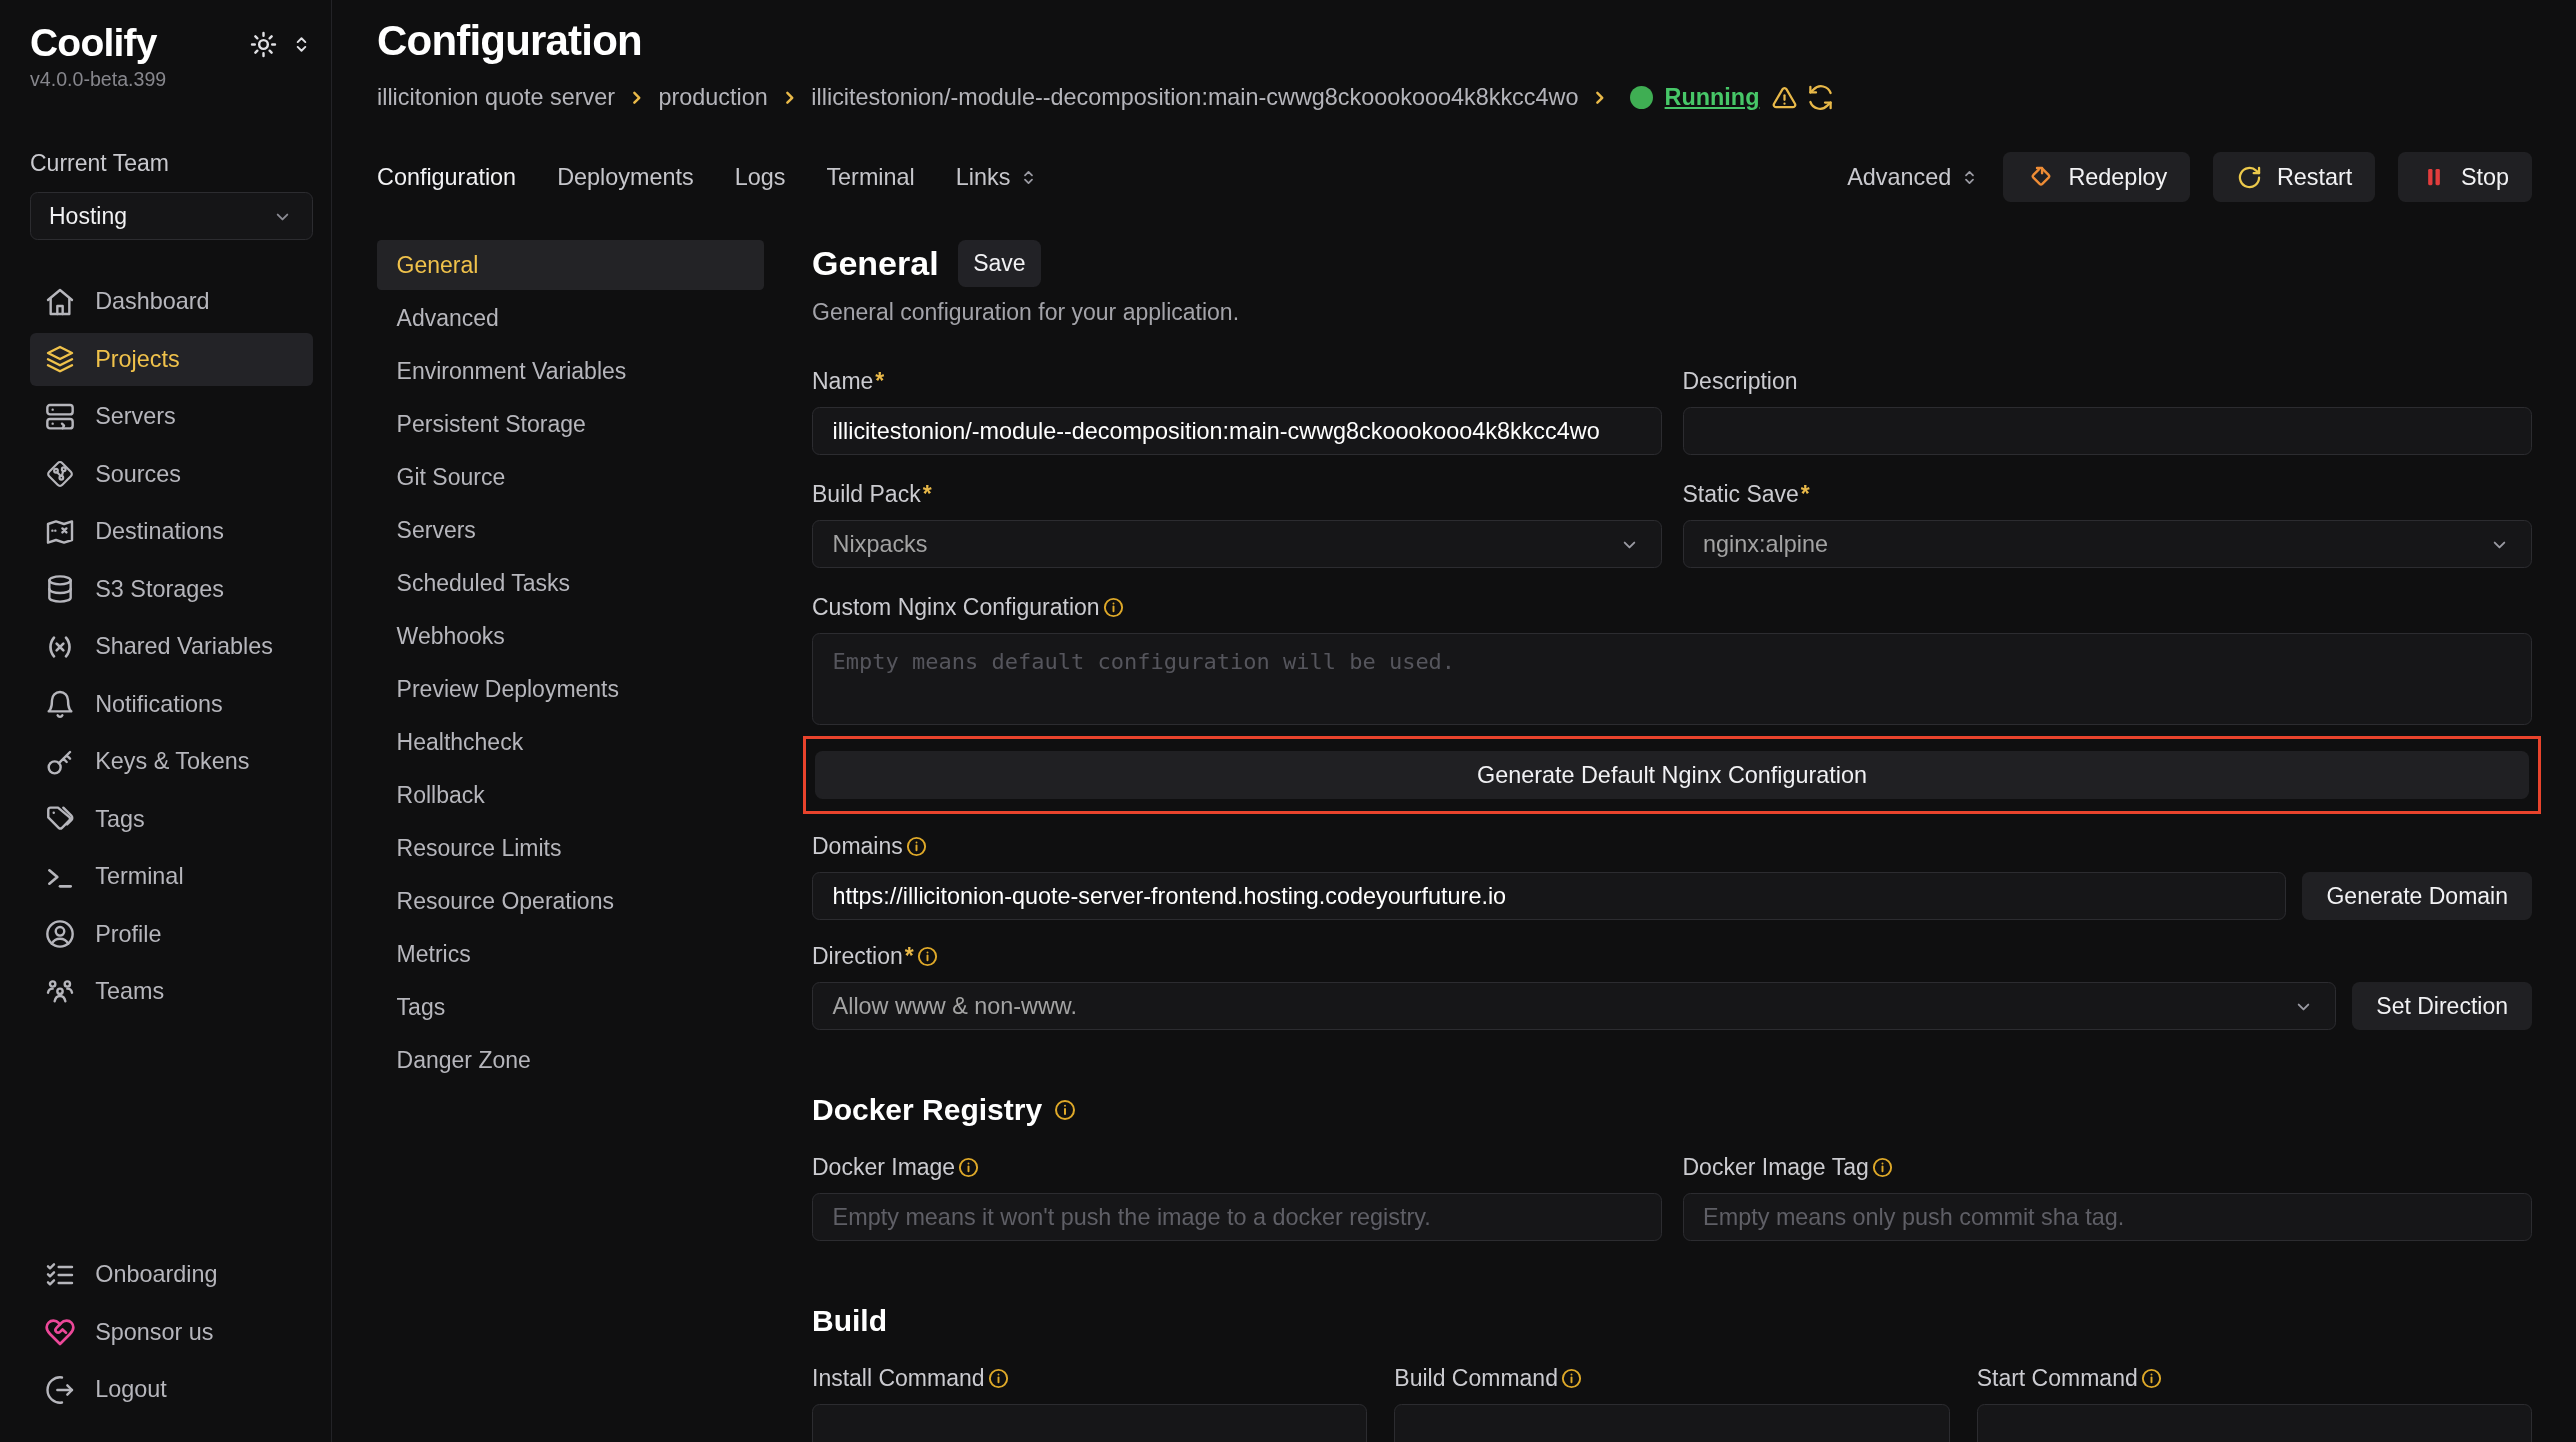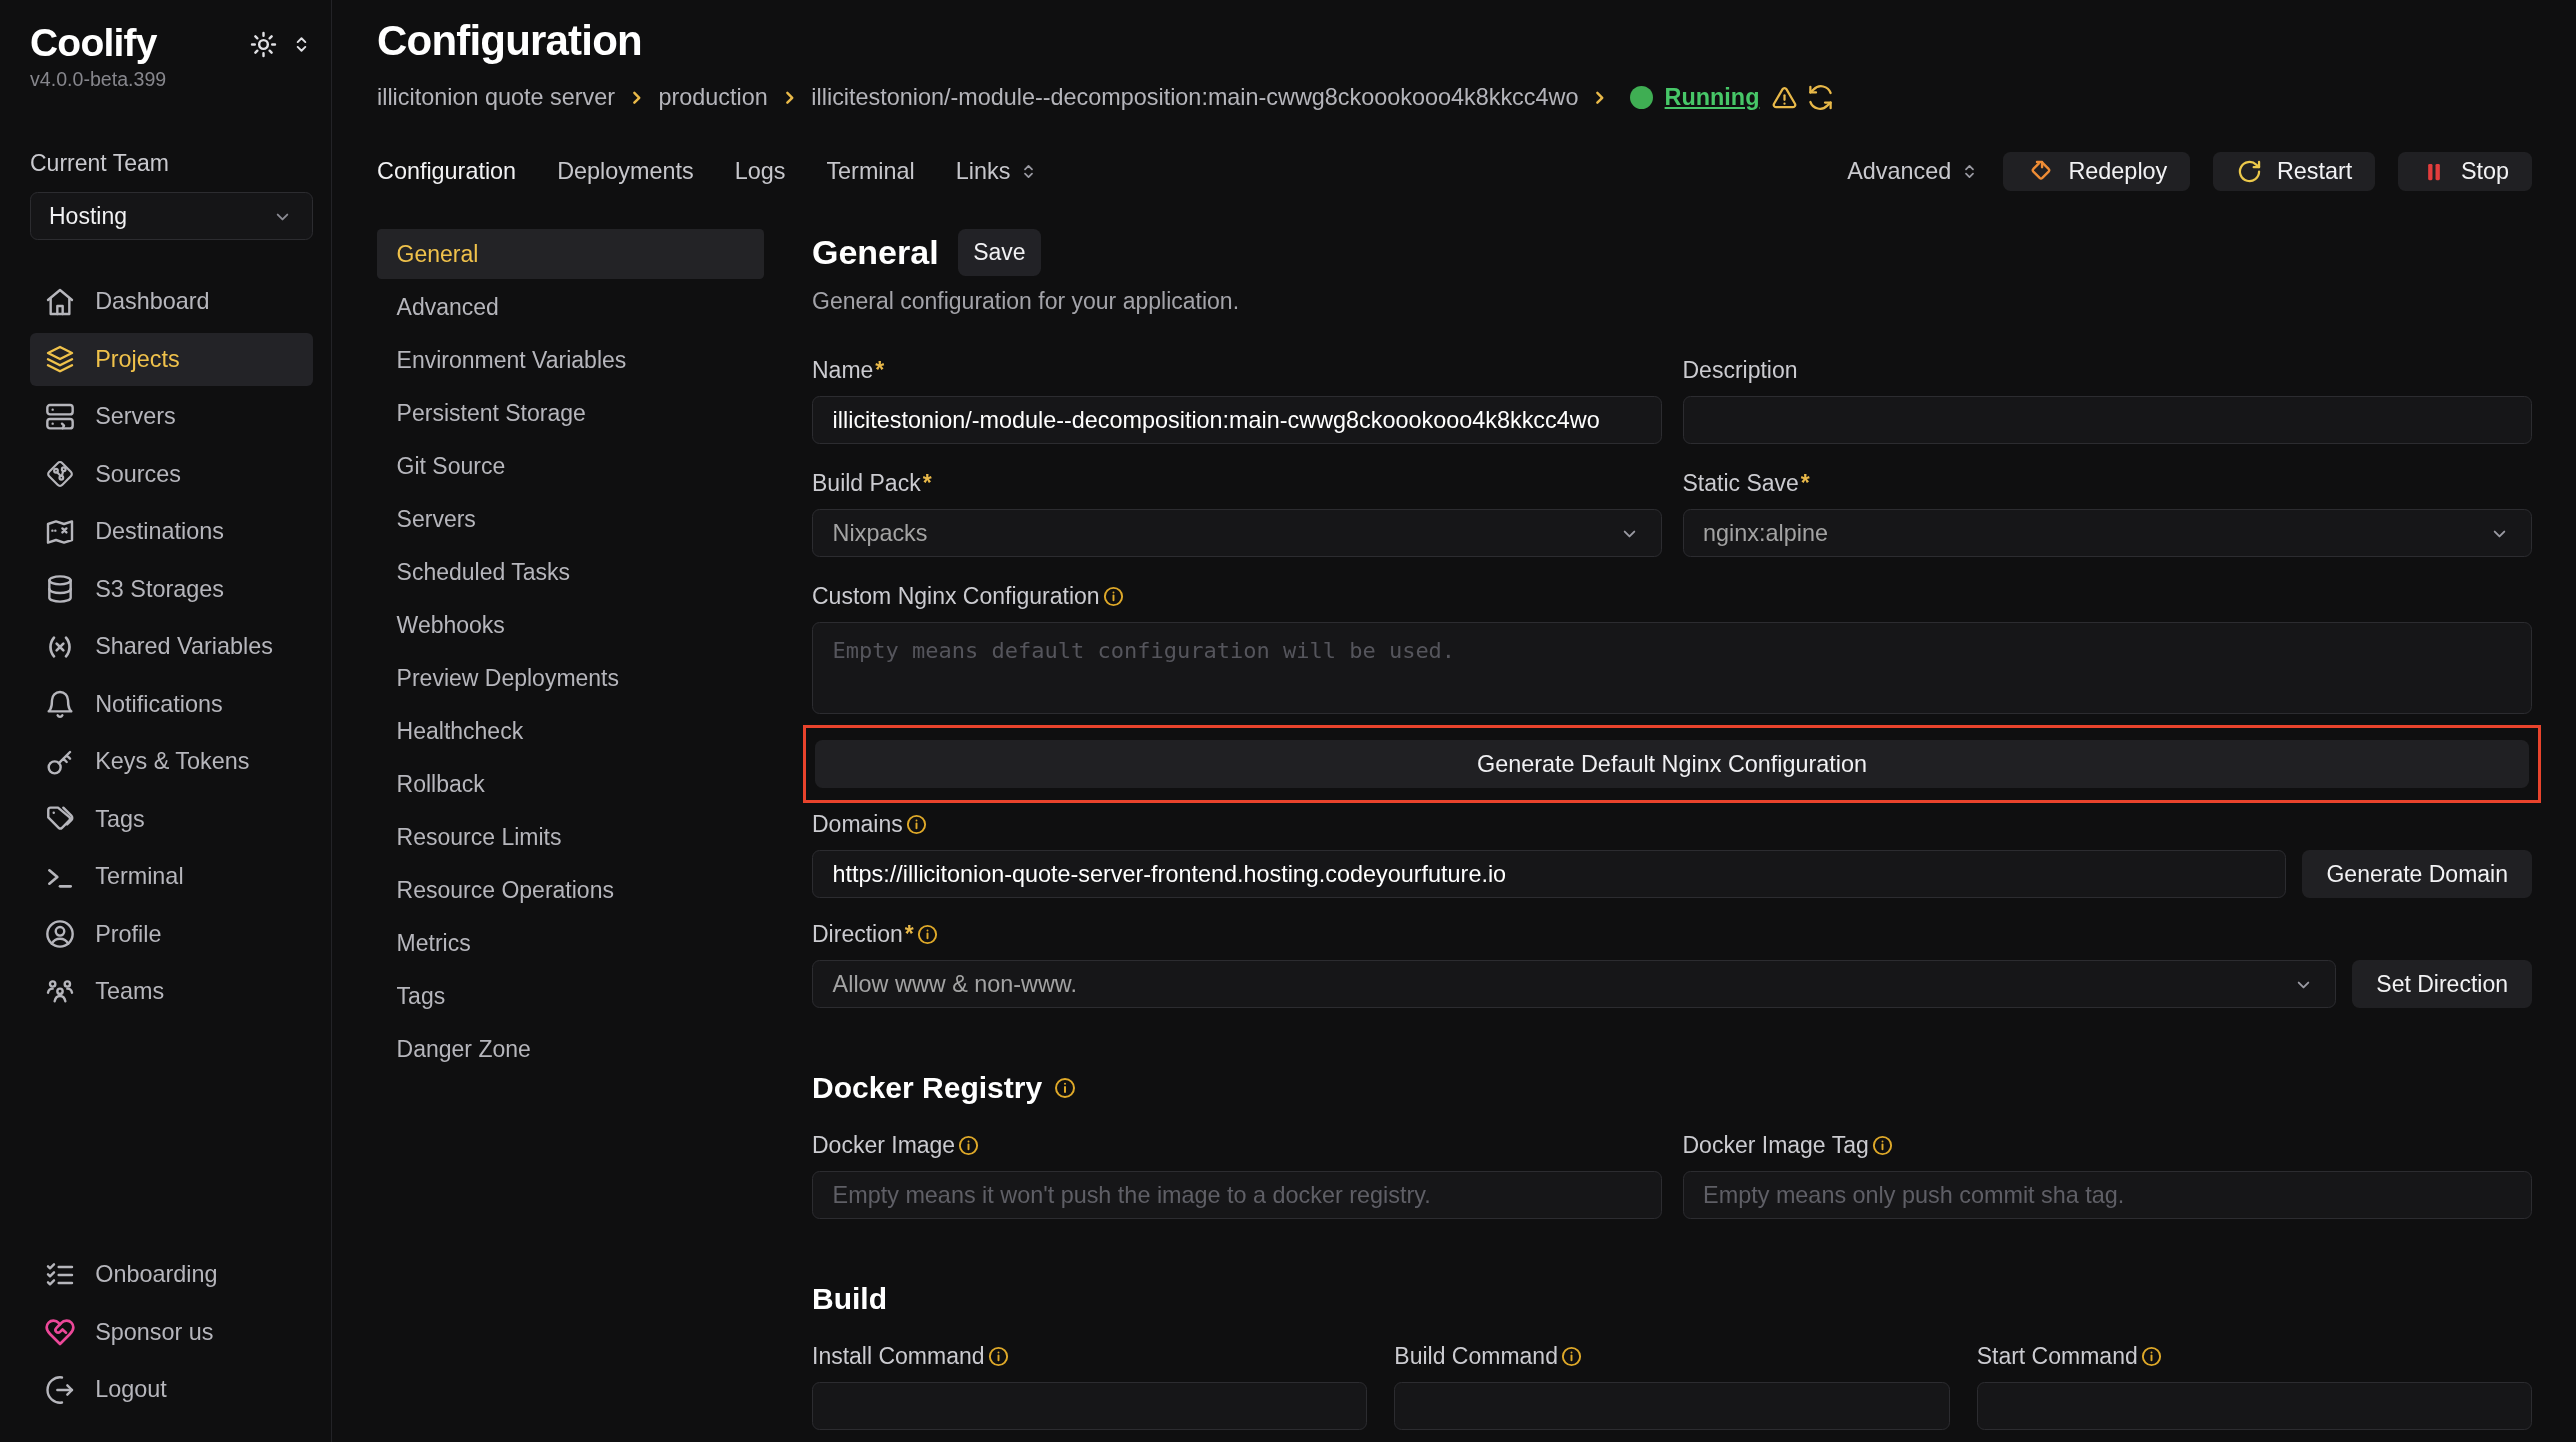--- a/index.html
+++ b/index.html
@@ -35,21 +35,21 @@
   .status-icons { display:flex; align-items:center; gap:9px; color:#e9b949; }
 
   .topbar { margin-top:41px; display:flex; align-items:center; justify-content:space-between; }
   .tabs { display:flex; align-items:center; gap:41px; font-size:23.4px; }
   .tab { color:#c6c6cb; cursor:pointer; display:flex; align-items:center; gap:7.6px; }
   .tab.active { color:#f2f2f4; }
   .tab .chev { color:#9a9aa2; }
   .actions { display:flex; align-items:center; gap:23px; }
   .advanced { display:flex; align-items:center; gap:7.6px; font-size:23.4px; color:#c9c9ce; cursor:pointer; }
   .advanced svg { color:#9a9aa2; }
-  .btn { height:39px; background:#202023; border:none; border-radius:7.6px; padding:0 23px; display:inline-flex; align-items:center; gap:13.6px; font-size:23.4px; color:#f2f2f4; font-family:inherit; cursor:pointer; }
+  .btn { height:50px; background:#202023; border:none; border-radius:7.6px; padding:0 23px; display:inline-flex; align-items:center; gap:13.6px; font-size:23.4px; color:#f2f2f4; font-family:inherit; cursor:pointer; }
   .icon-redeploy { color:#ee8c35; }
   .icon-restart { color:#ecc94b; }
   .icon-stop { color:#e23d3d; }
 
   .content { display:flex; margin-top:38px; flex:1; min-height:0; }
   .subnav { width:387px; flex:none; display:flex; flex-direction:column; gap:3px; }
   .subnav-item { height:50px; display:flex; align-items:center; padding:0 19.6px; border-radius:4.5px; font-size:23px; color:#b6b6bc; cursor:pointer; }
   .subnav-item.active { background:#232326; color:#f0c24b; }
 
   .form { flex:1; min-width:0; margin-left:48px; }
@@ -63,21 +63,21 @@
   .info { color:#dfa929; }
   .input { width:100%; height:48px; background:#161618; border:1.5px solid #2c2c30; border-radius:7.6px; padding:0 19.6px; font-size:23.4px; color:#ffffff; font-family:inherit; }
   .input::placeholder { color:#5f5f66; }
   textarea.input { height:92px; padding:15px 19.6px; font-family:"DejaVu Sans Mono",monospace; font-size:22px; resize:none; }
   textarea.input::placeholder { color:#55555c; }
   .select { height:48px; background:#161618; border:1.5px solid #2c2c30; border-radius:7.6px; padding:0 19.6px; display:flex; align-items:center; justify-content:space-between; font-size:23.4px; color:#a3a3a3; cursor:pointer; }
   .select svg { color:#9a9aa2; }
 
   .row2 { display:grid; grid-template-columns:1fr 1fr; column-gap:21px; }
   .row3 { display:grid; grid-template-columns:1fr 1fr 1fr; column-gap:27px; }
-  .mt-56 { margin-top:42px; } .mt-34 { margin-top:26px; } .mt-30 { margin-top:23px; } .mt-20 { margin-top:8px; } .mt-36 { margin-top:27px; }
+  .mt-56 { margin-top:42px; } .mt-34 { margin-top:26px; } .mt-30 { margin-top:23px; } .mt-20 { margin-top:19px; } .mt-36 { margin-top:27px; }
 
   .annotation { margin:8px -9px 0; border:3.8px solid #e8432c; padding:12px 9px; }
   .generate-btn { width:100%; height:48px; background:#202023; border:none; border-radius:7.6px; font-size:23.4px; color:#f0f0f3; font-family:inherit; cursor:pointer; }
   .input-row { display:flex; gap:16.6px; }
   .input-row .input, .input-row .select { flex:1; min-width:0; }
   .side-btn { flex:none; background:#202023; border:none; border-radius:7.6px; padding:0 24px; font-size:23px; color:#f2f2f4; font-family:inherit; display:flex; align-items:center; cursor:pointer; }
 
   .h3 { margin-top:63px; font-size:30px; font-weight:700; color:#ffffff; display:flex; align-items:center; gap:10.6px; }
 </style>
 </head>

